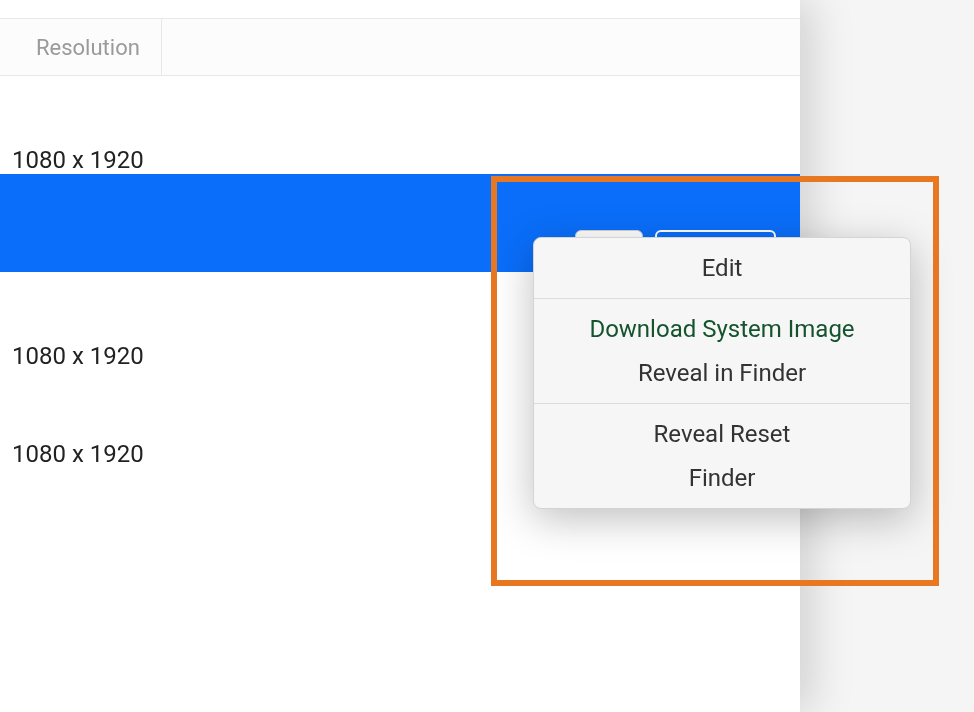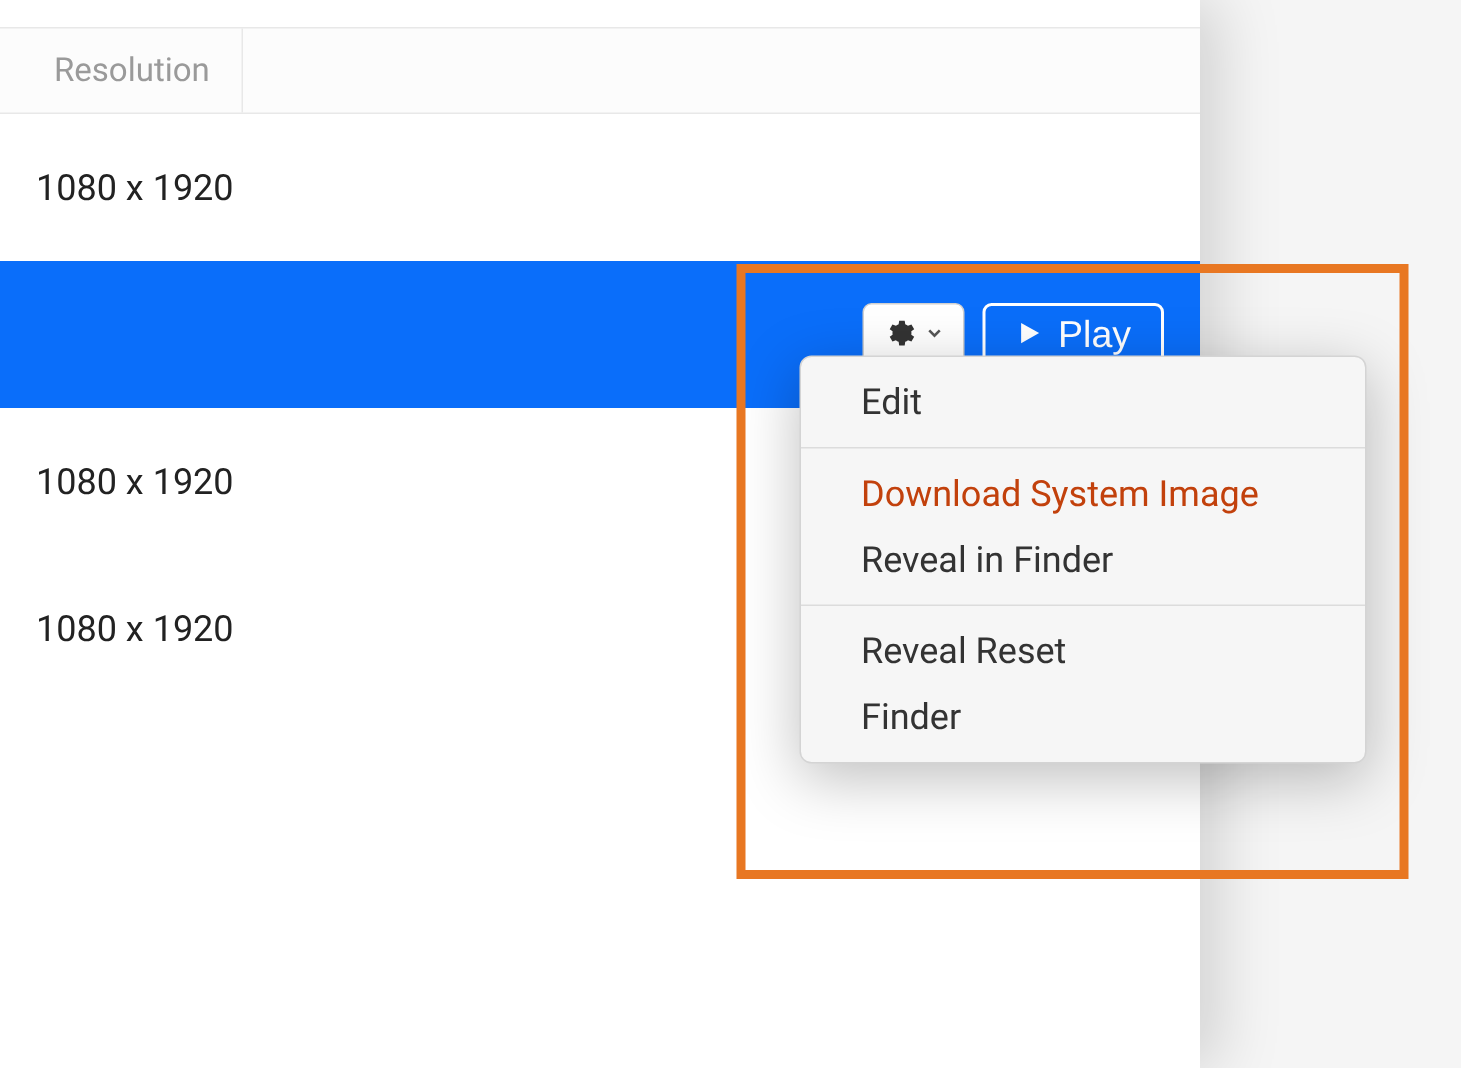--- a/index.html
+++ b/index.html
@@ -36,22 +36,22 @@
       font-size: 22px;
       border-right: 1px solid #e8e8e8;
       height: 100%;
       display: flex;
       align-items: center;
       width: 162px;
     }
     .data-row {
       height: 98px;
       display: flex;
-      align-items: center;
-      padding-left: 24px;
+      align-items: flex-end;
+      padding-left: 12px;
       font-size: 24px;
       color: #222;
       position: relative;
     }
     .data-row.selected {
       background: #0a6efa;
       color: #fff;
     }
     .row-actions {
       position: absolute;
@@ -102,23 +102,24 @@
     }
     .menu-section:last-child {
       border-bottom: none;
     }
     .menu-item {
       padding: 4px 40px;
       font-size: 24px;
       color: #333;
       cursor: pointer;
       line-height: 1.5;
+      text-align: center;
     }
     .menu-item.disabled {
-      color: #c2410c;
+      color: #14532d;
       cursor: default;
     }
     .highlight-box {
       position: absolute;
       top: 176px;
       left: 491px;
       width: 448px;
       height: 410px;
       border: 6px solid #e87722;
       z-index: 20;

